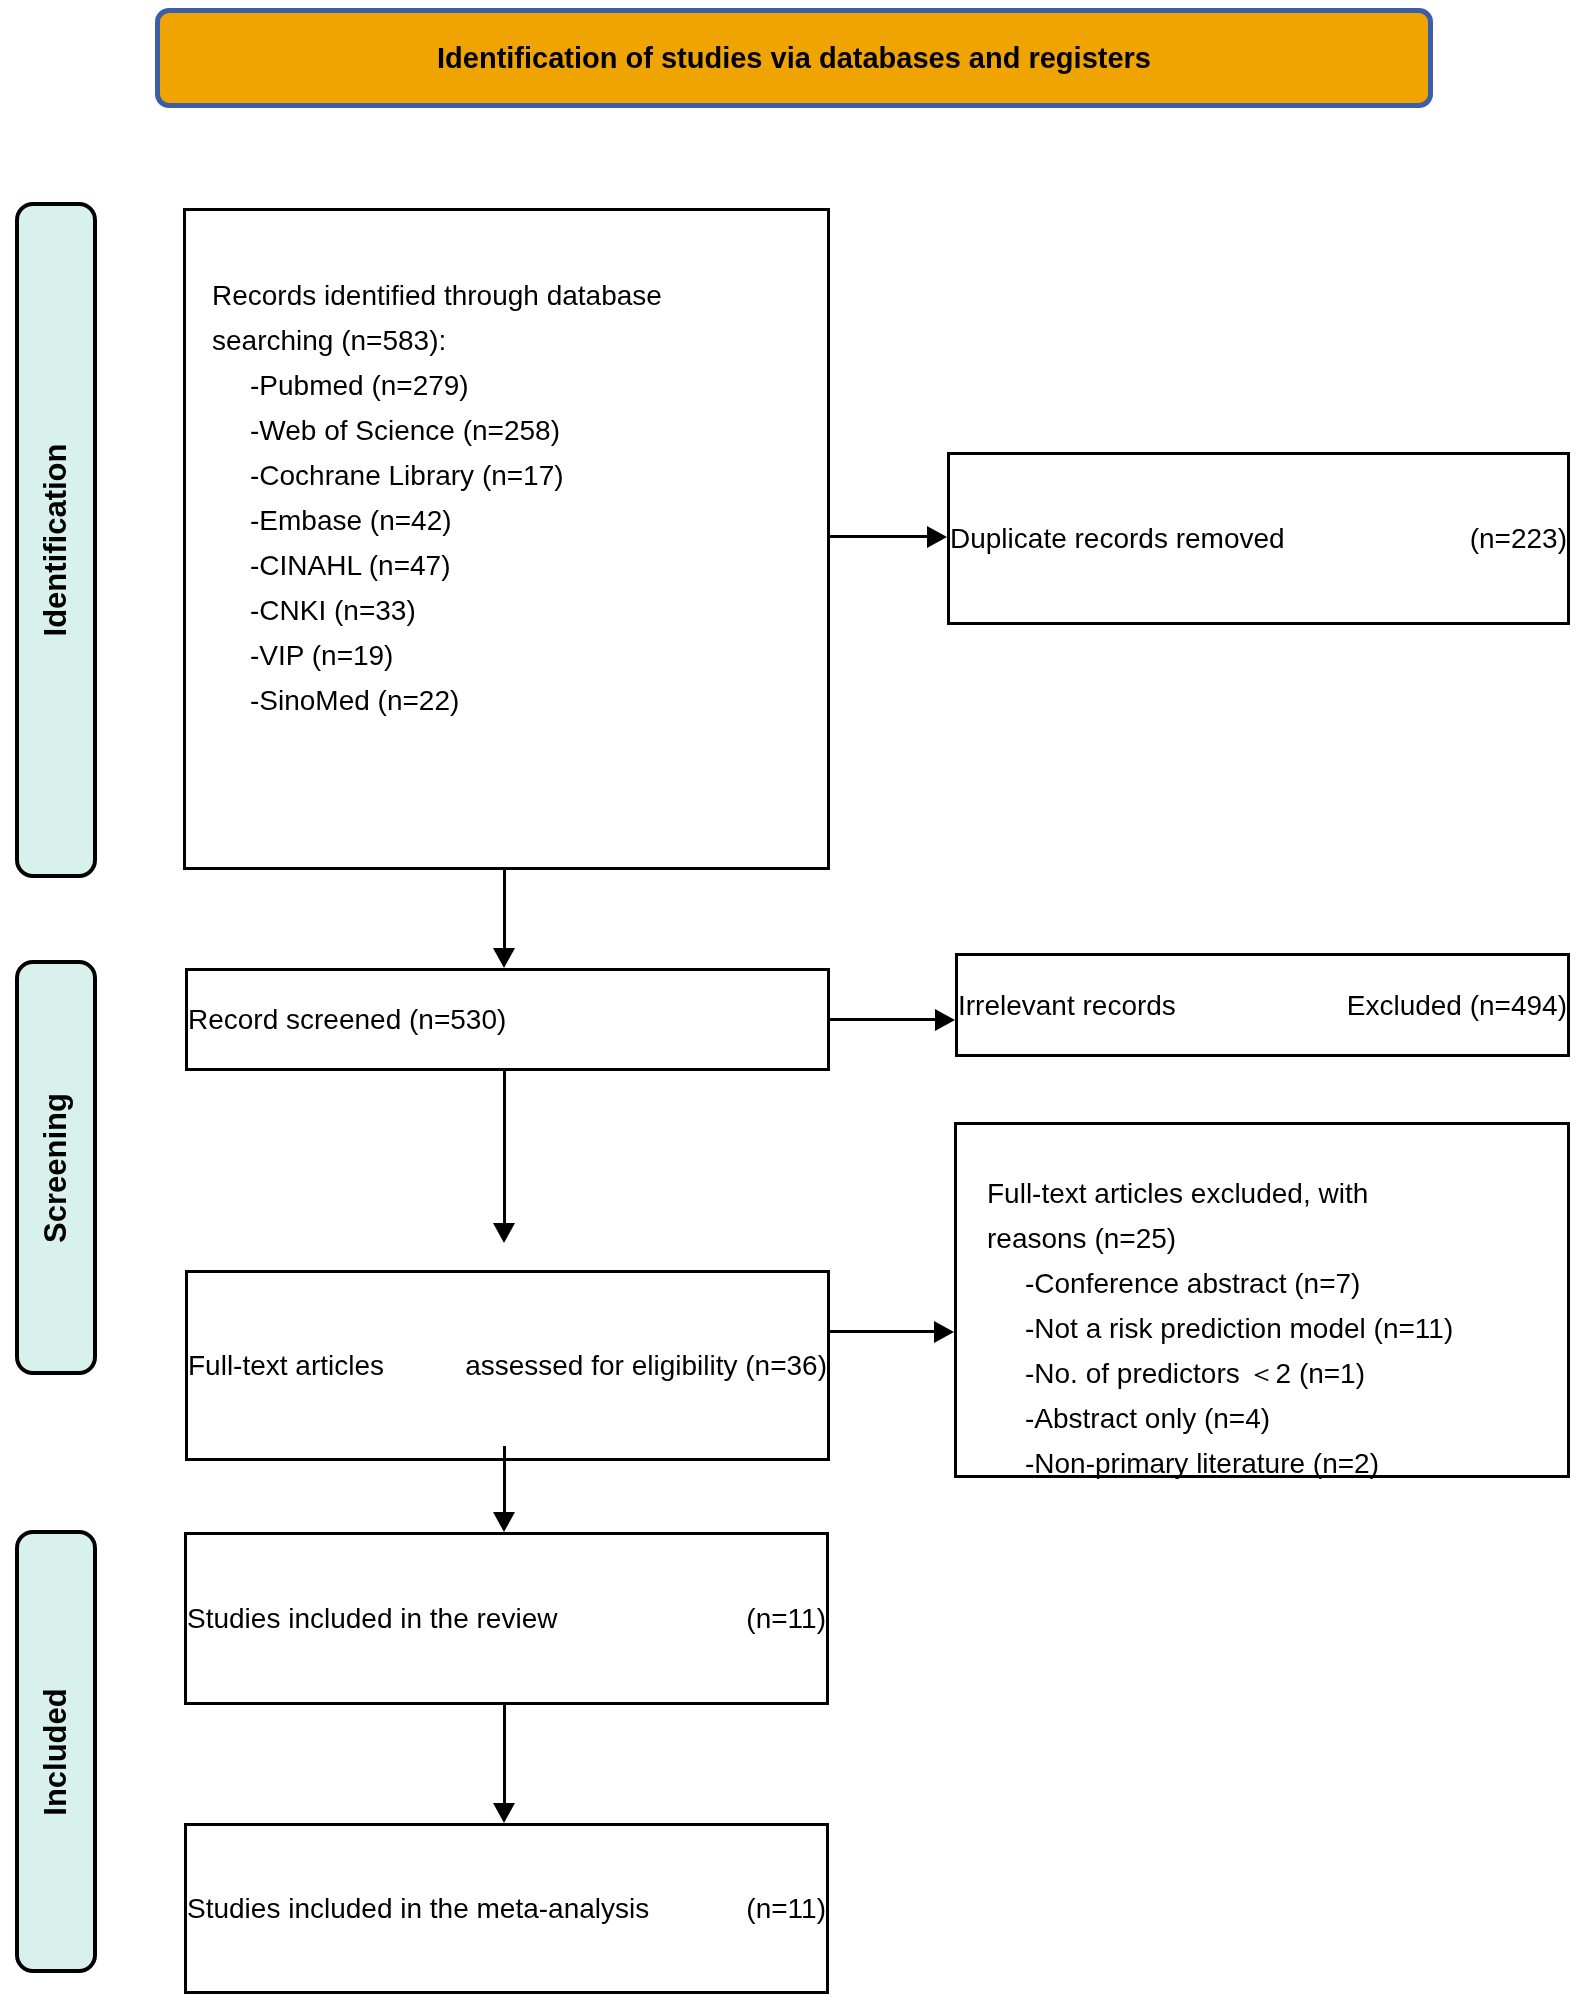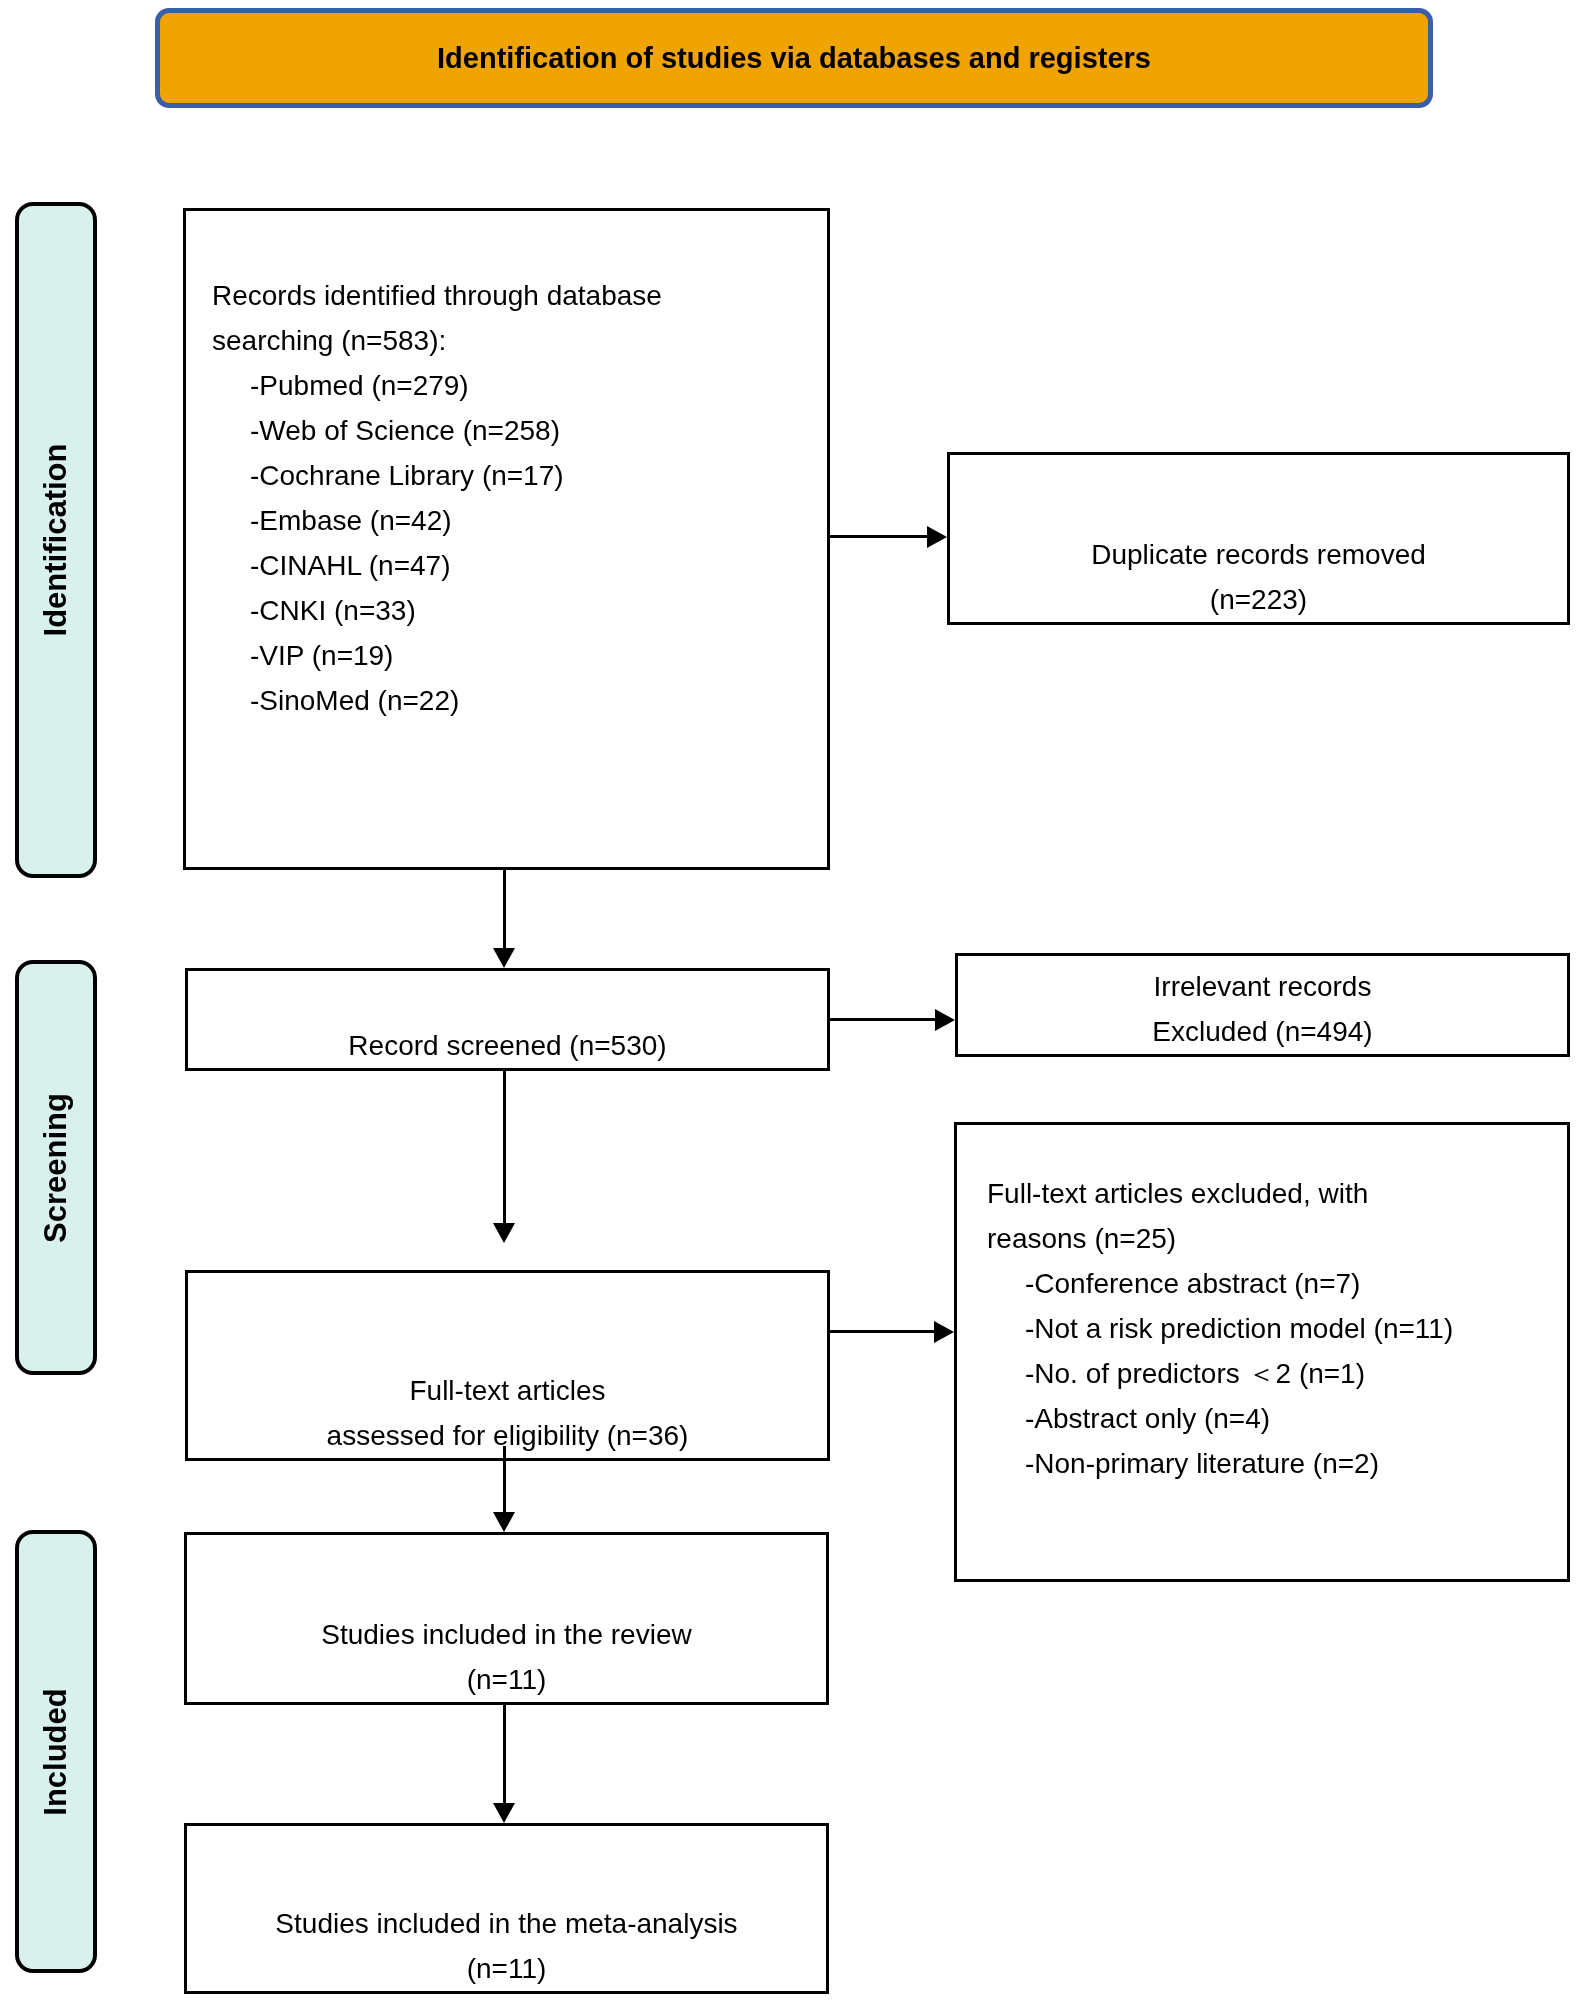--- a/index.html
+++ b/index.html
@@ -49,33 +49,33 @@
   
   .fbox {
     position: absolute;
     background: #fff;
     border: 3px solid #000;
     box-sizing: border-box;
     font-size: 28px;
     line-height: 45px;
   }
   .fbox.center {
-    display: flex; flex-direction: column;
-    align-items: center; justify-content: flex-end;
+    display: flex; flex-direction: row;
+    align-items: center; justify-content: space-between;
     text-align: center;
   }
   .fbox.lefttext { text-align: left; }
   .indent { padding-left: 38px; }
 
   .box-records   { left: 183px; top: 208px;  width: 647px; height: 662px; padding: 62px 20px 8px 26px; }
   .box-duplicate { left: 947px; top: 452px;  width: 623px; height: 173px; }
   .box-screened  { left: 185px; top: 968px;  width: 645px; height: 103px; }
   .box-irrelevant{ left: 955px; top: 953px;  width: 615px; height: 104px; }
   .box-fulltext  { left: 185px; top: 1243px; width: 645px; height: 191px; margin-top: 27px; }
-  .box-excluded  { left: 954px; top: 1122px; width: 616px; height: 460px; padding: 46px 14px 16px 30px; }
+  .box-excluded  { left: 954px; top: 1122px; width: 616px; height: 356px; padding: 46px 14px 16px 30px; }
   .box-review    { left: 184px; top: 1532px; width: 645px; height: 173px; }
   .box-meta      { left: 184px; top: 1823px; width: 645px; height: 171px; }
 
   
   .line-v { position: absolute; width: 3px; background: #000; }
   .line-h { position: absolute; height: 3px; background: #000; }
   .head-down {
     position: absolute; width: 0; height: 0;
     border-left: 11px solid transparent;
     border-right: 11px solid transparent;

